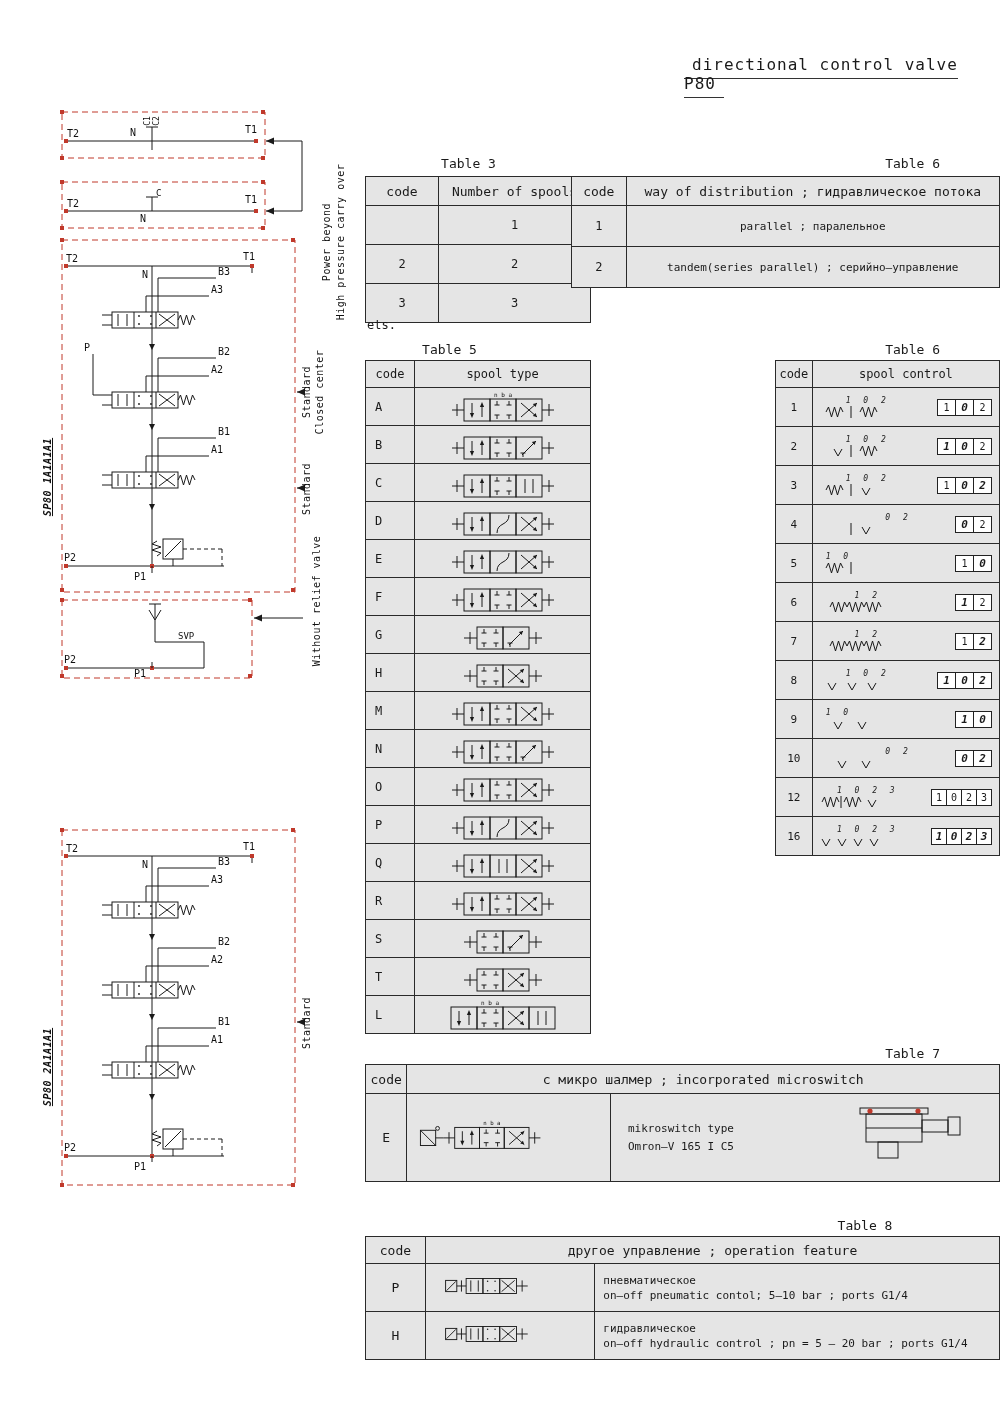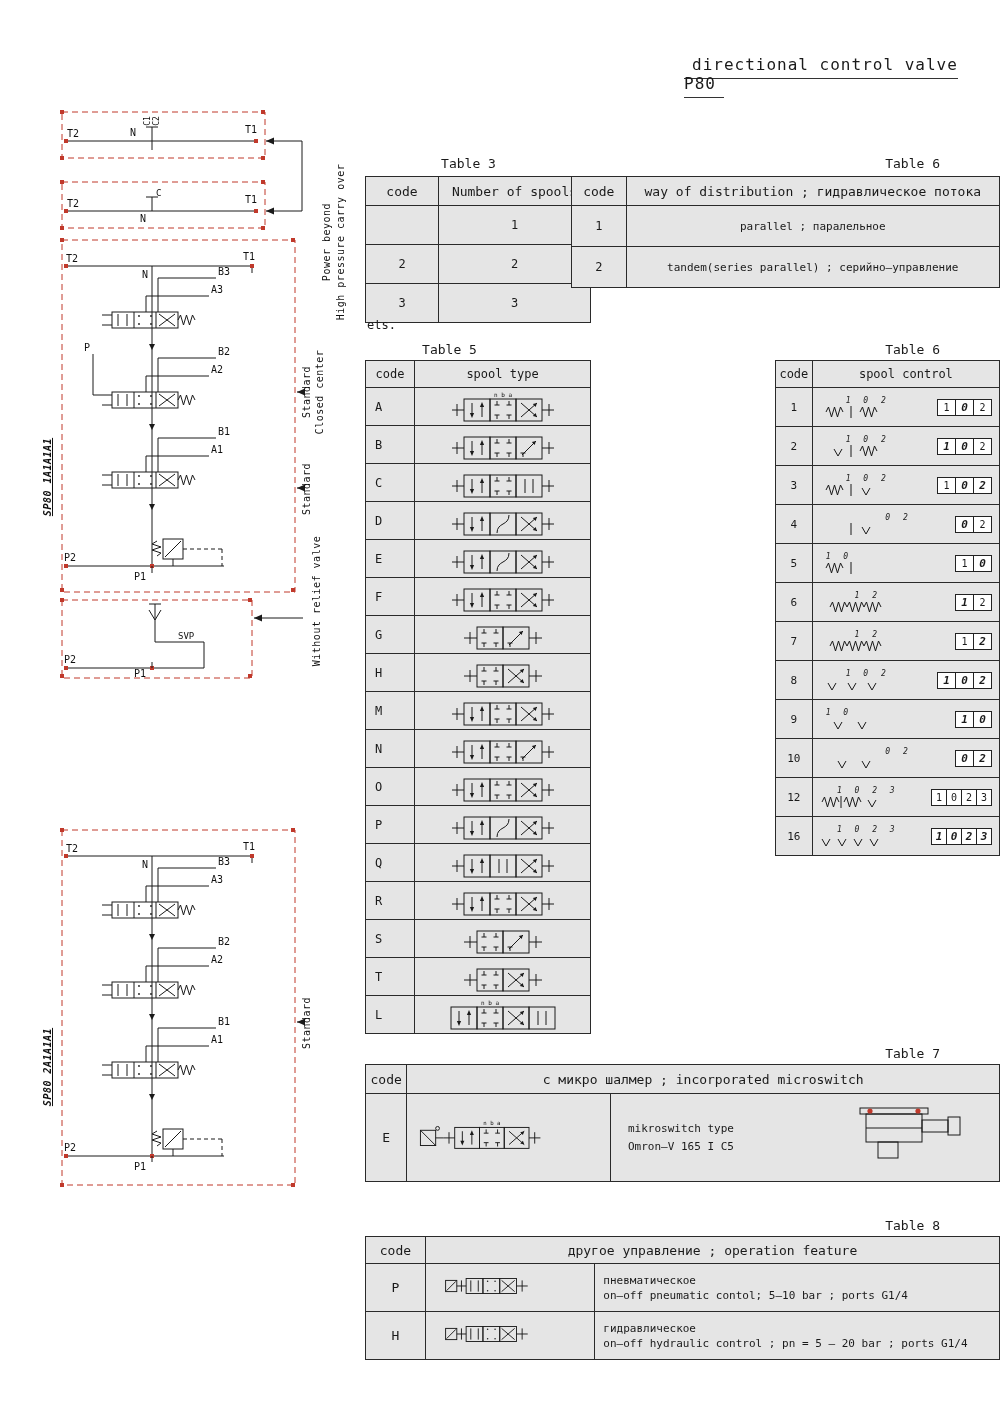--- a/index.html
+++ b/index.html
@@ -872,21 +872,21 @@
           <rect class="k" x="116" y="19" width="12" height="18"></rect>
           <rect class="k" x="46" y="44" width="20" height="16"></rect>
           <line class="k" x1="34" y1="30" x2="90" y2="30"></line>
         </svg>
       </div>
     </td>
   </tr>
 </tbody>
   </table>
 
-<div class="cap abs" style="left:790px;top:1218px;width:150px;text-align:right">Table 8</div>
+<div class="cap abs" style="left:790px;top:1218px;width:150px;text-align:center">Table 8</div>
 <table class="abs" style="left:365px;top:1236px">
   <tbody>
       <tr>
     <td class="hc" style="width:52px;height:26px">code</td>
     <td class="hc" colspan="2" style="width:573px;height:26px">другое управление ; operation feature</td>
   </tr>
   <tr style="height:48px">
     <td class="big">P</td>
     <td style="width:168px;text-align:center">
       <svg viewBox="0 0 150 36" width="140" height="34">

